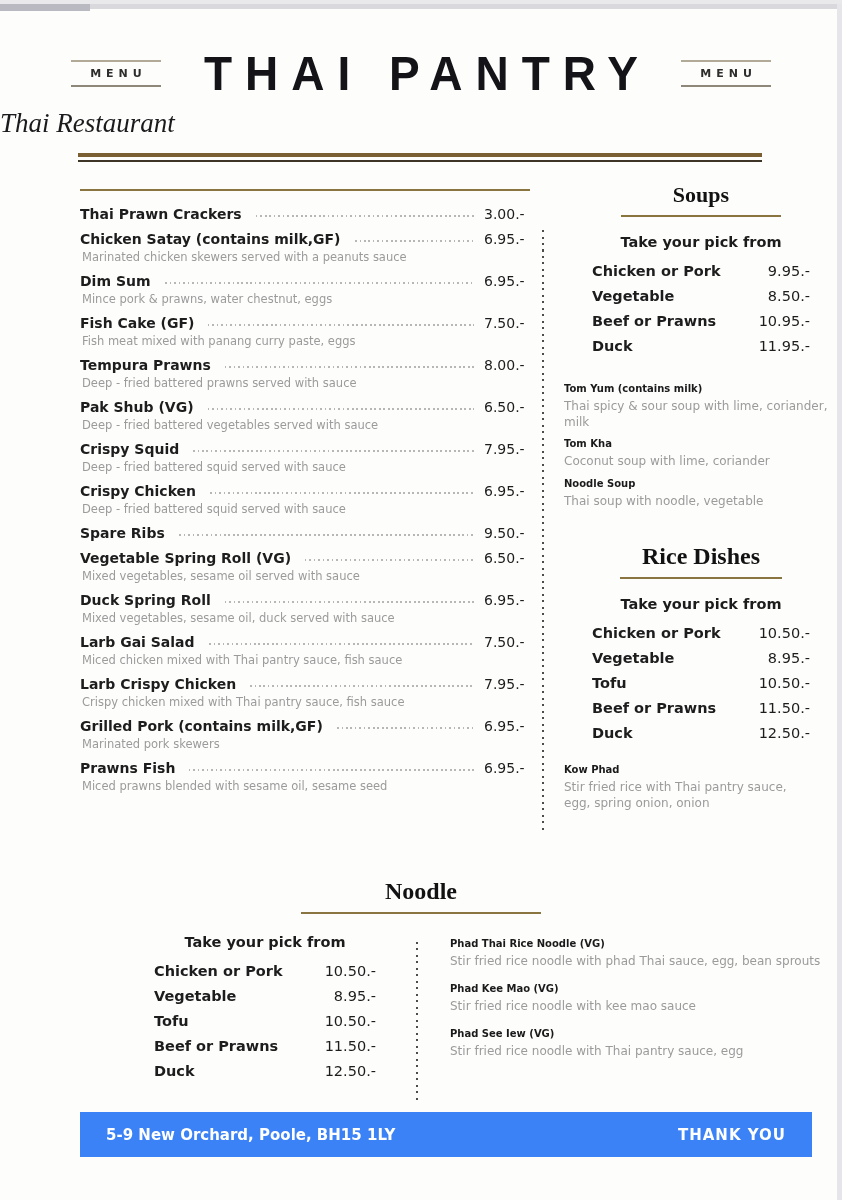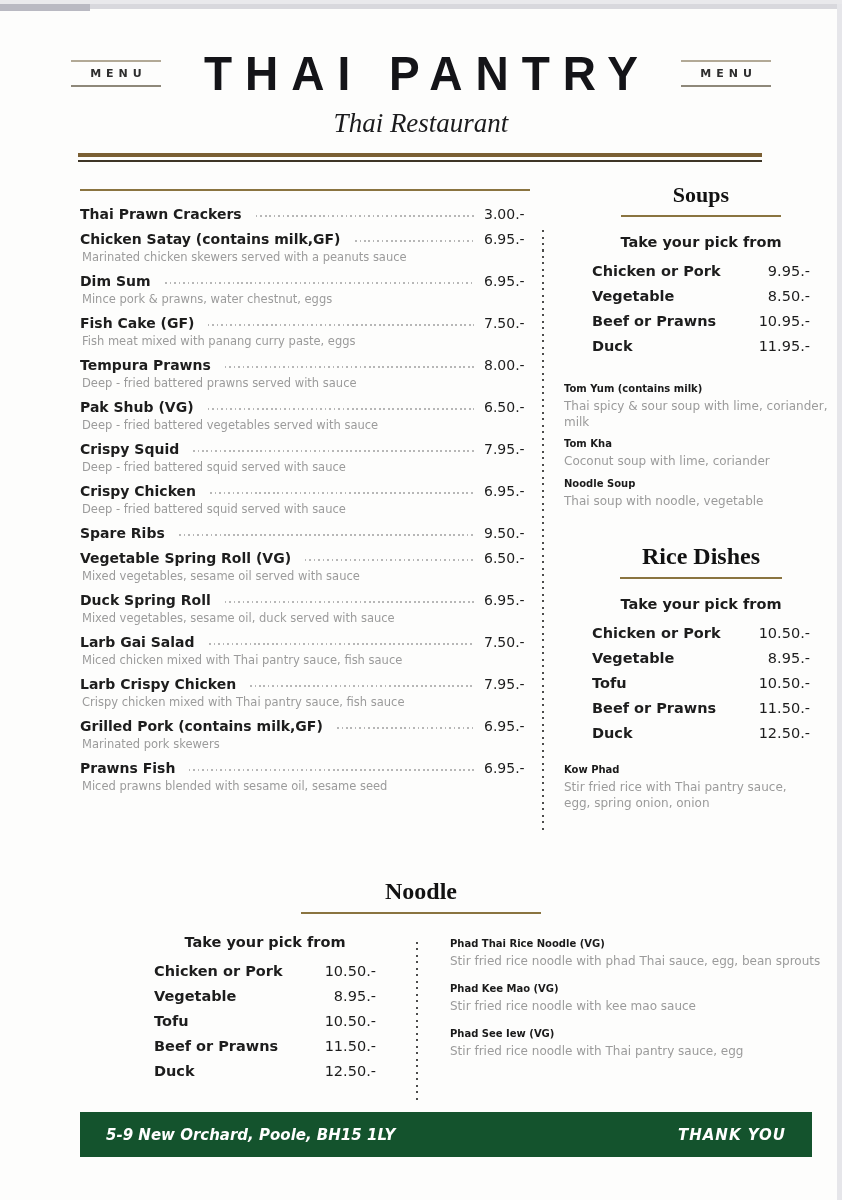--- a/index.html
+++ b/index.html
@@ -17,21 +17,21 @@
   .menu-badge { display:flex; flex-direction:column; align-items:center; width:90px; }
   .badge-line { width:100%; height:2px; background:#b2a996; }
   .badge-line.bottom { background:#8e887a; }
   .badge-text { font-size:11px; font-weight:bold; letter-spacing:5px; padding-left:5px; color:#2d2d2d; margin:5px 0; }
   .main-title {
     margin:0; font-family:"Liberation Sans", sans-serif; font-weight:bold;
     font-size:46px; letter-spacing:13px; padding-left:13px; color:#141418;
     transform:scaleY(1.04); white-space:nowrap;
   }
   .subtitle {
-    text-align:center; font-family:"Liberation Serif", serif; font-style:italic;
+    font-family:"Liberation Serif", serif; font-style:italic;
     font-size:27px; color:#1b1b1d; margin-top:8px;
   }
   .double-rule { margin:14px 0 0 78px; width:684px; }
   .double-rule .thick { height:4px; background:#7a5f33; }
   .double-rule .thin { height:2px; background:#3e3526; margin-top:3px; }
 
   
   .sec-title { font-family:"Liberation Serif", serif; font-weight:bold; color:#121212; text-align:center; margin:0; }
   .sec-rule { height:2px; background:#8a7440; }
   .pick-label { font-weight:bold; font-size:14.5px; text-align:center; color:#1c1c1c; }
@@ -86,23 +86,23 @@
   .noodle-divider {
     width:2px; margin:8px 32px 0 26px; height:158px;
     background:repeating-linear-gradient(to bottom, #4c4c4c 0 2px, transparent 2px 6.5px);
   }
   .noodle-right { flex:1; padding-top:4px; }
   .noodle-right .special { margin-bottom:14px; }
 
   
   .footer-bar {
     position:absolute; left:80px; top:1108px; width:732px; height:45px;
-    background:#14532d; color:#ffffff; box-sizing:border-box;
+    background:#3b82f6; color:#ffffff; box-sizing:border-box;
     display:flex; align-items:center; justify-content:space-between; padding:0 26px;
-    font-weight:bold; font-size:15px;font-style:italic;
+    font-weight:bold; font-size:15px;
   }
   .footer-thanks { letter-spacing:1px; }
 </style>
 </head>
 <body>
 
 <div class="page">
   <div class="edge-top"></div>
   <div class="edge-top-left"></div>
   <div class="edge-right"></div>

